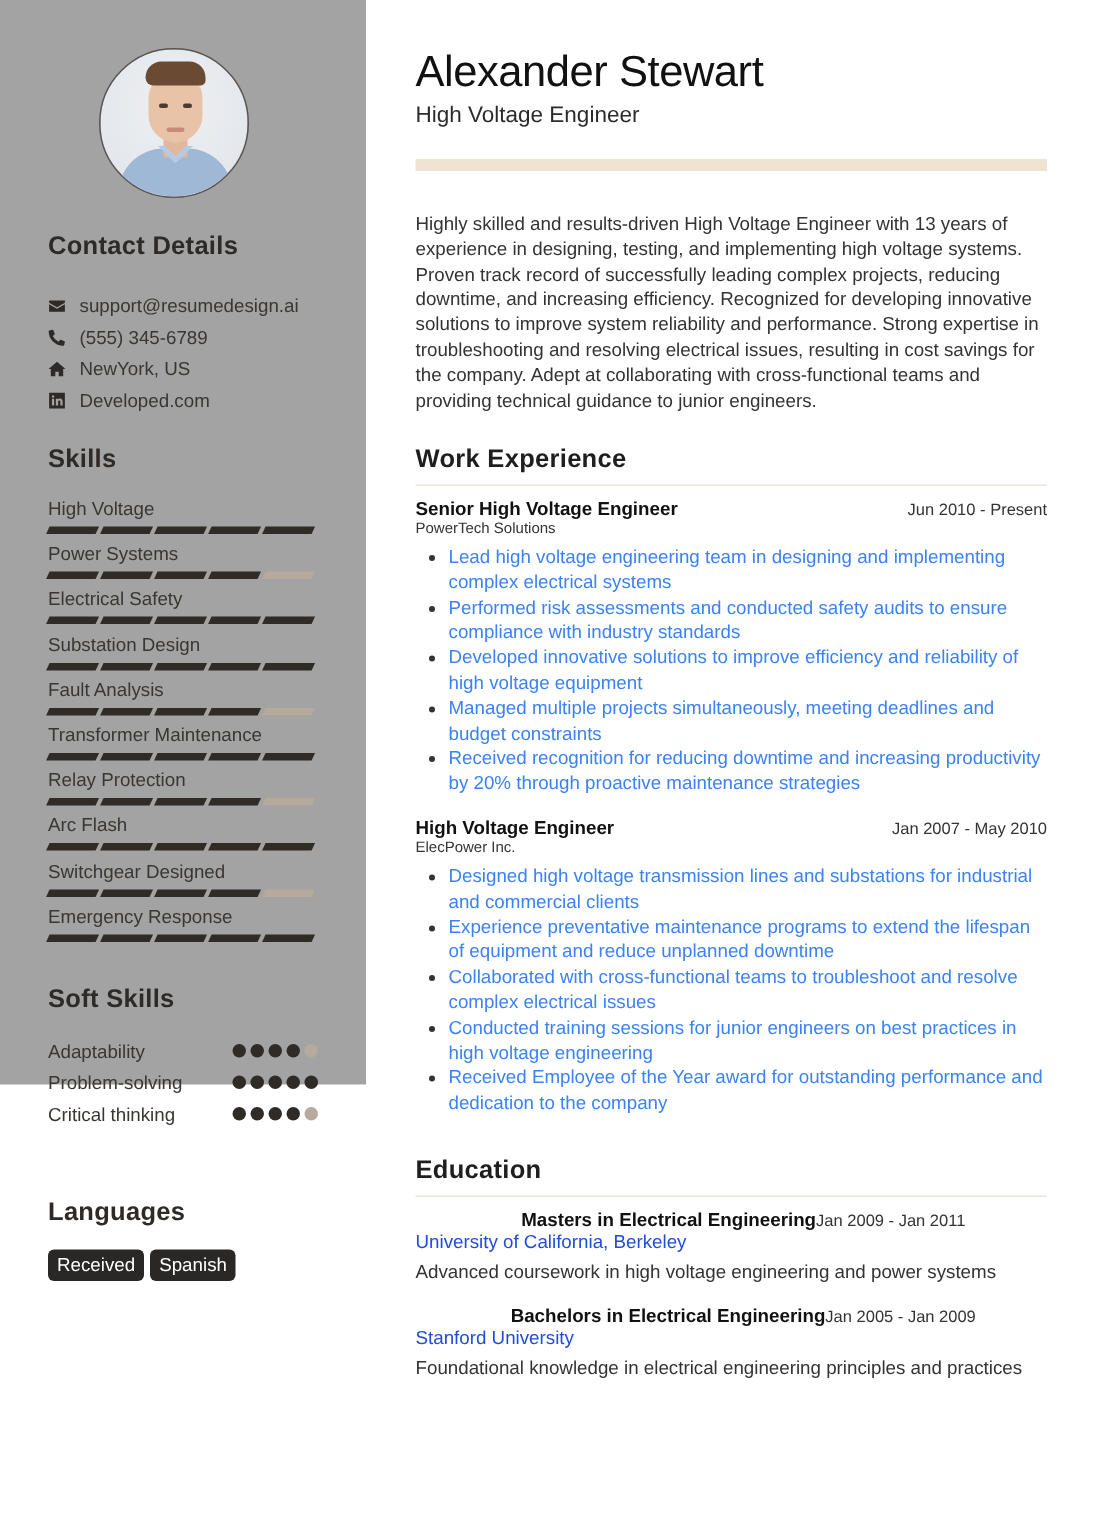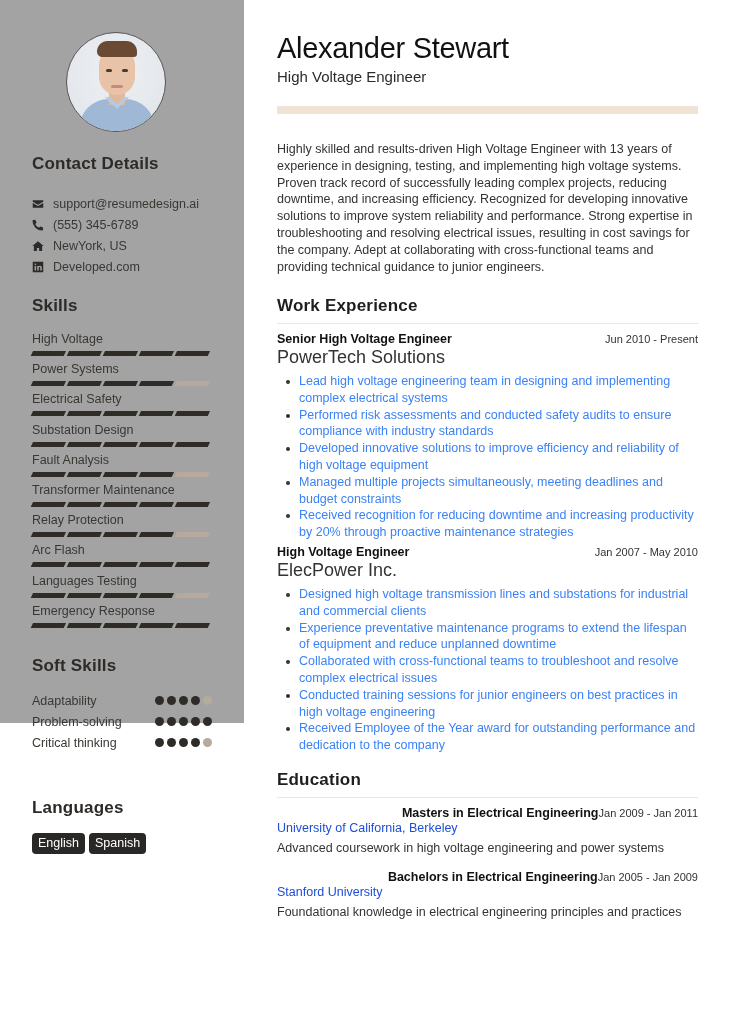--- a/index.html
+++ b/index.html
@@ -50,27 +50,27 @@
   .name { position: absolute; top: 32px; left: 0; font-size: 29px; font-weight: normal; color: #111111; letter-spacing: -0.3px; white-space: nowrap; }
   .title { position: absolute; top: 68px; left: 0; font-size: 15px; color: #2b2b2b; }
   .accent-bar { position: absolute; top: 106px; left: 0; width: 421px; height: 8px; background: #efe3d3; }
   .summary { position: absolute; top: 141px; left: 0; width: 421px; font-size: 12.5px; line-height: 16.8px; color: #333; }
 
   .sec-h { position: absolute; left: 0; width: 421px; font-size: 17px; color: #1e1e1e; padding-bottom: 7px; border-bottom: 1px solid #ece6dd; letter-spacing: 0.2px; }
   .job { position: absolute; left: 0; width: 421px; }
   .job .top { display: flex; justify-content: space-between; align-items: baseline; }
   .job .role { font-size: 12.5px; font-weight: bold; color: #111; }
   .job .date { font-size: 11px; color: #333; }
-  .job .co { font-size: 18px; color: #333; margin-top: 1px; }
+  .job .co { font-size: 10px; color: #333; margin-top: 1px; }
   .job ul { margin-top: 5px; padding-left: 22px; list-style: none; }
   .job li { position: relative; font-size: 12.5px; line-height: 16.8px; color: #3b82f6; }
   .job li::before { content: ""; position: absolute; left: -13px; top: 7px; width: 4px; height: 4px; border-radius: 50%; background: #333; }
 
   .edu { position: absolute; left: 0; width: 421px; }
-  .edu .top { display: flex; justify-content: flex-end; align-items: baseline; margin-left: 16px; }
+  .edu .top { display: flex; justify-content: center; align-items: baseline; margin-left: 16px; }
   .edu .deg { font-size: 12.5px; font-weight: bold; color: #111; }
   .edu .date { font-size: 11px; color: #333; }
   .edu .school { font-size: 12.5px; color: #1d4ed8; margin-top: 1px; }
   .edu .desc { font-size: 12.5px; color: #333; margin-top: 6px; }
 </style>
 </head>
 <body>
 
 <aside class="sidebar">
   <div class="photo">
@@ -197,21 +197,21 @@
         <span class="lbl">Arc Flash</span>
         <div class="bars">
           <span class="bar"></span>
           <span class="bar"></span>
           <span class="bar"></span>
           <span class="bar"></span>
           <span class="bar"></span>
         </div>
       </div>
       <div class="skill">
-        <span class="lbl">Languages Testing</span>
+        <span class="lbl">Switchgear Designed</span>
         <div class="bars">
           <span class="bar"></span>
           <span class="bar"></span>
           <span class="bar"></span>
           <span class="bar"></span>
           <span class="bar off"></span>
         </div>
       </div>
       <div class="skill">
         <span class="lbl">Emergency Response</span>
@@ -254,21 +254,21 @@
           <span class="dot"></span>
           <span class="dot"></span>
           <span class="dot"></span>
           <span class="dot off"></span>
         </span>
       </div>
     </div>
 
   <h2 class="side-h" style="top:798px;">Languages</h2>
   <div class="langs" id="langs">
-      <span class="lang">English</span>
+      <span class="lang">Received</span>
       <span class="lang">Spanish</span>
     </div>
 </aside>
 
 <main class="main">
   <h1 class="name">Alexander Stewart</h1>
   <div class="title">High Voltage Engineer</div>
   <div class="accent-bar"></div>
   <p class="summary">Highly skilled and results-driven High Voltage Engineer with 13 years of experience in designing, testing, and implementing high voltage systems. Proven track record of successfully leading complex projects, reducing downtime, and increasing efficiency. Recognized for developing innovative solutions to improve system reliability and performance. Strong expertise in troubleshooting and resolving electrical issues, resulting in cost savings for the company. Adept at collaborating with cross-functional teams and providing technical guidance to junior engineers.</p>
 

